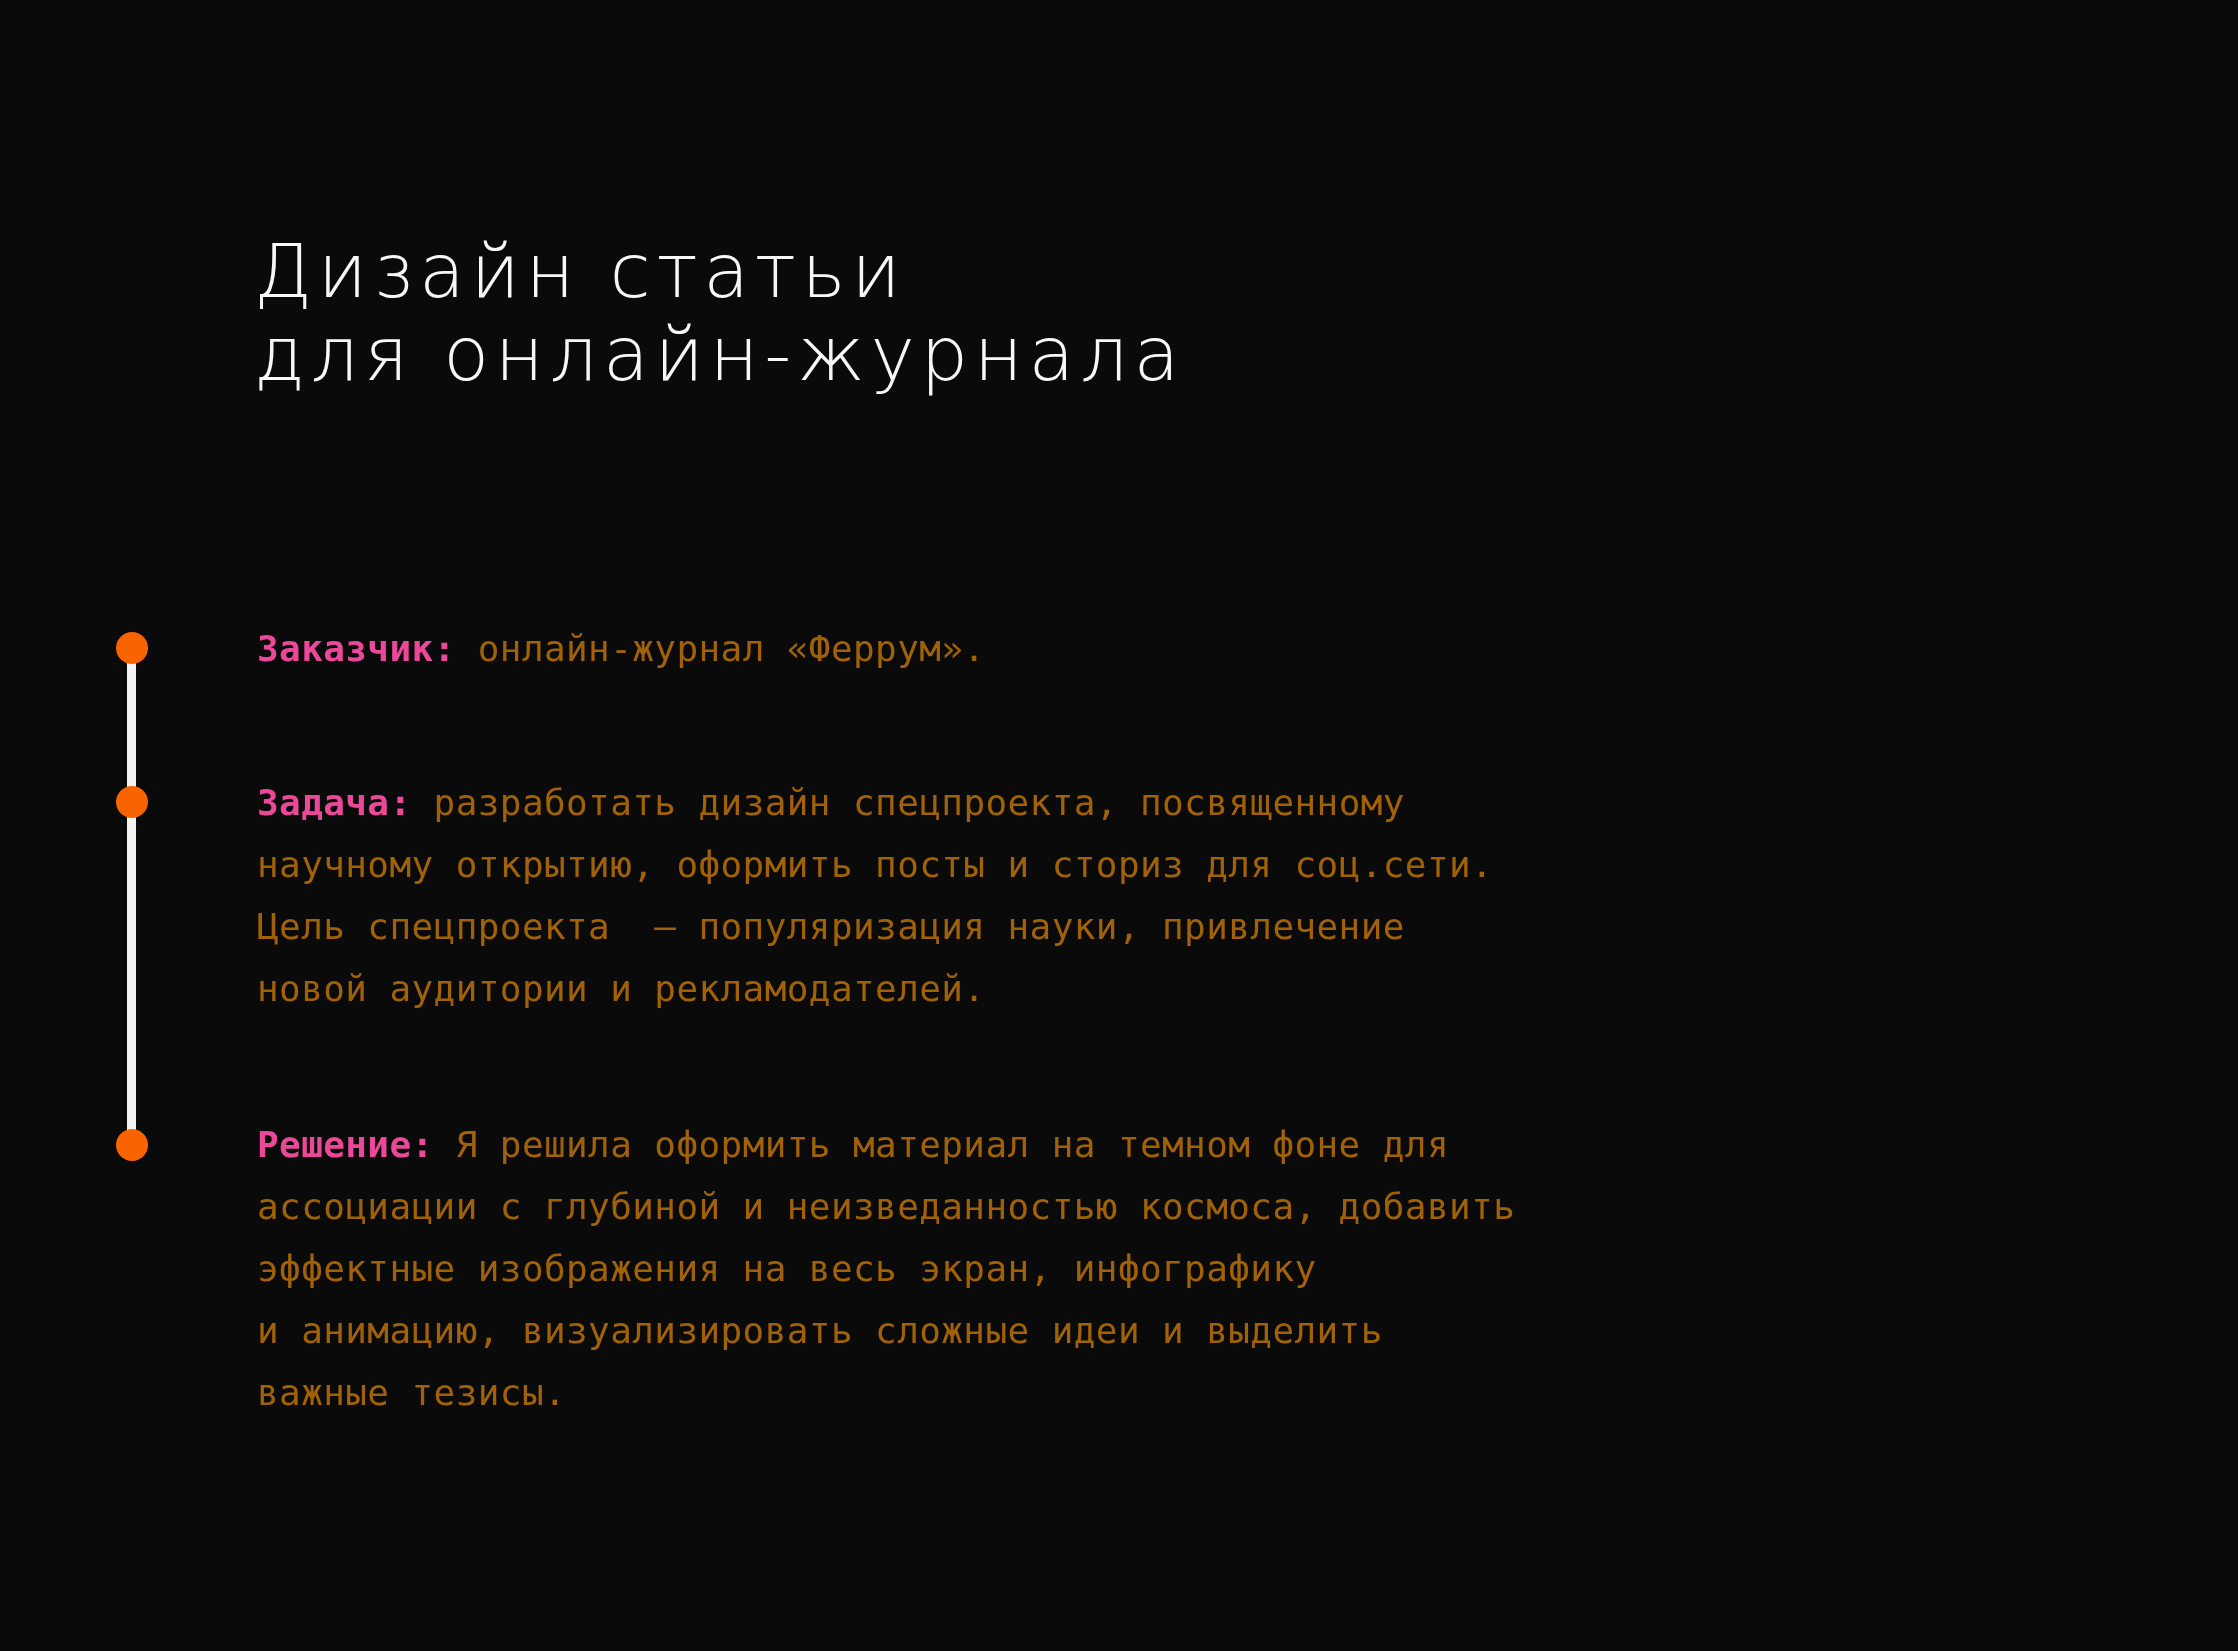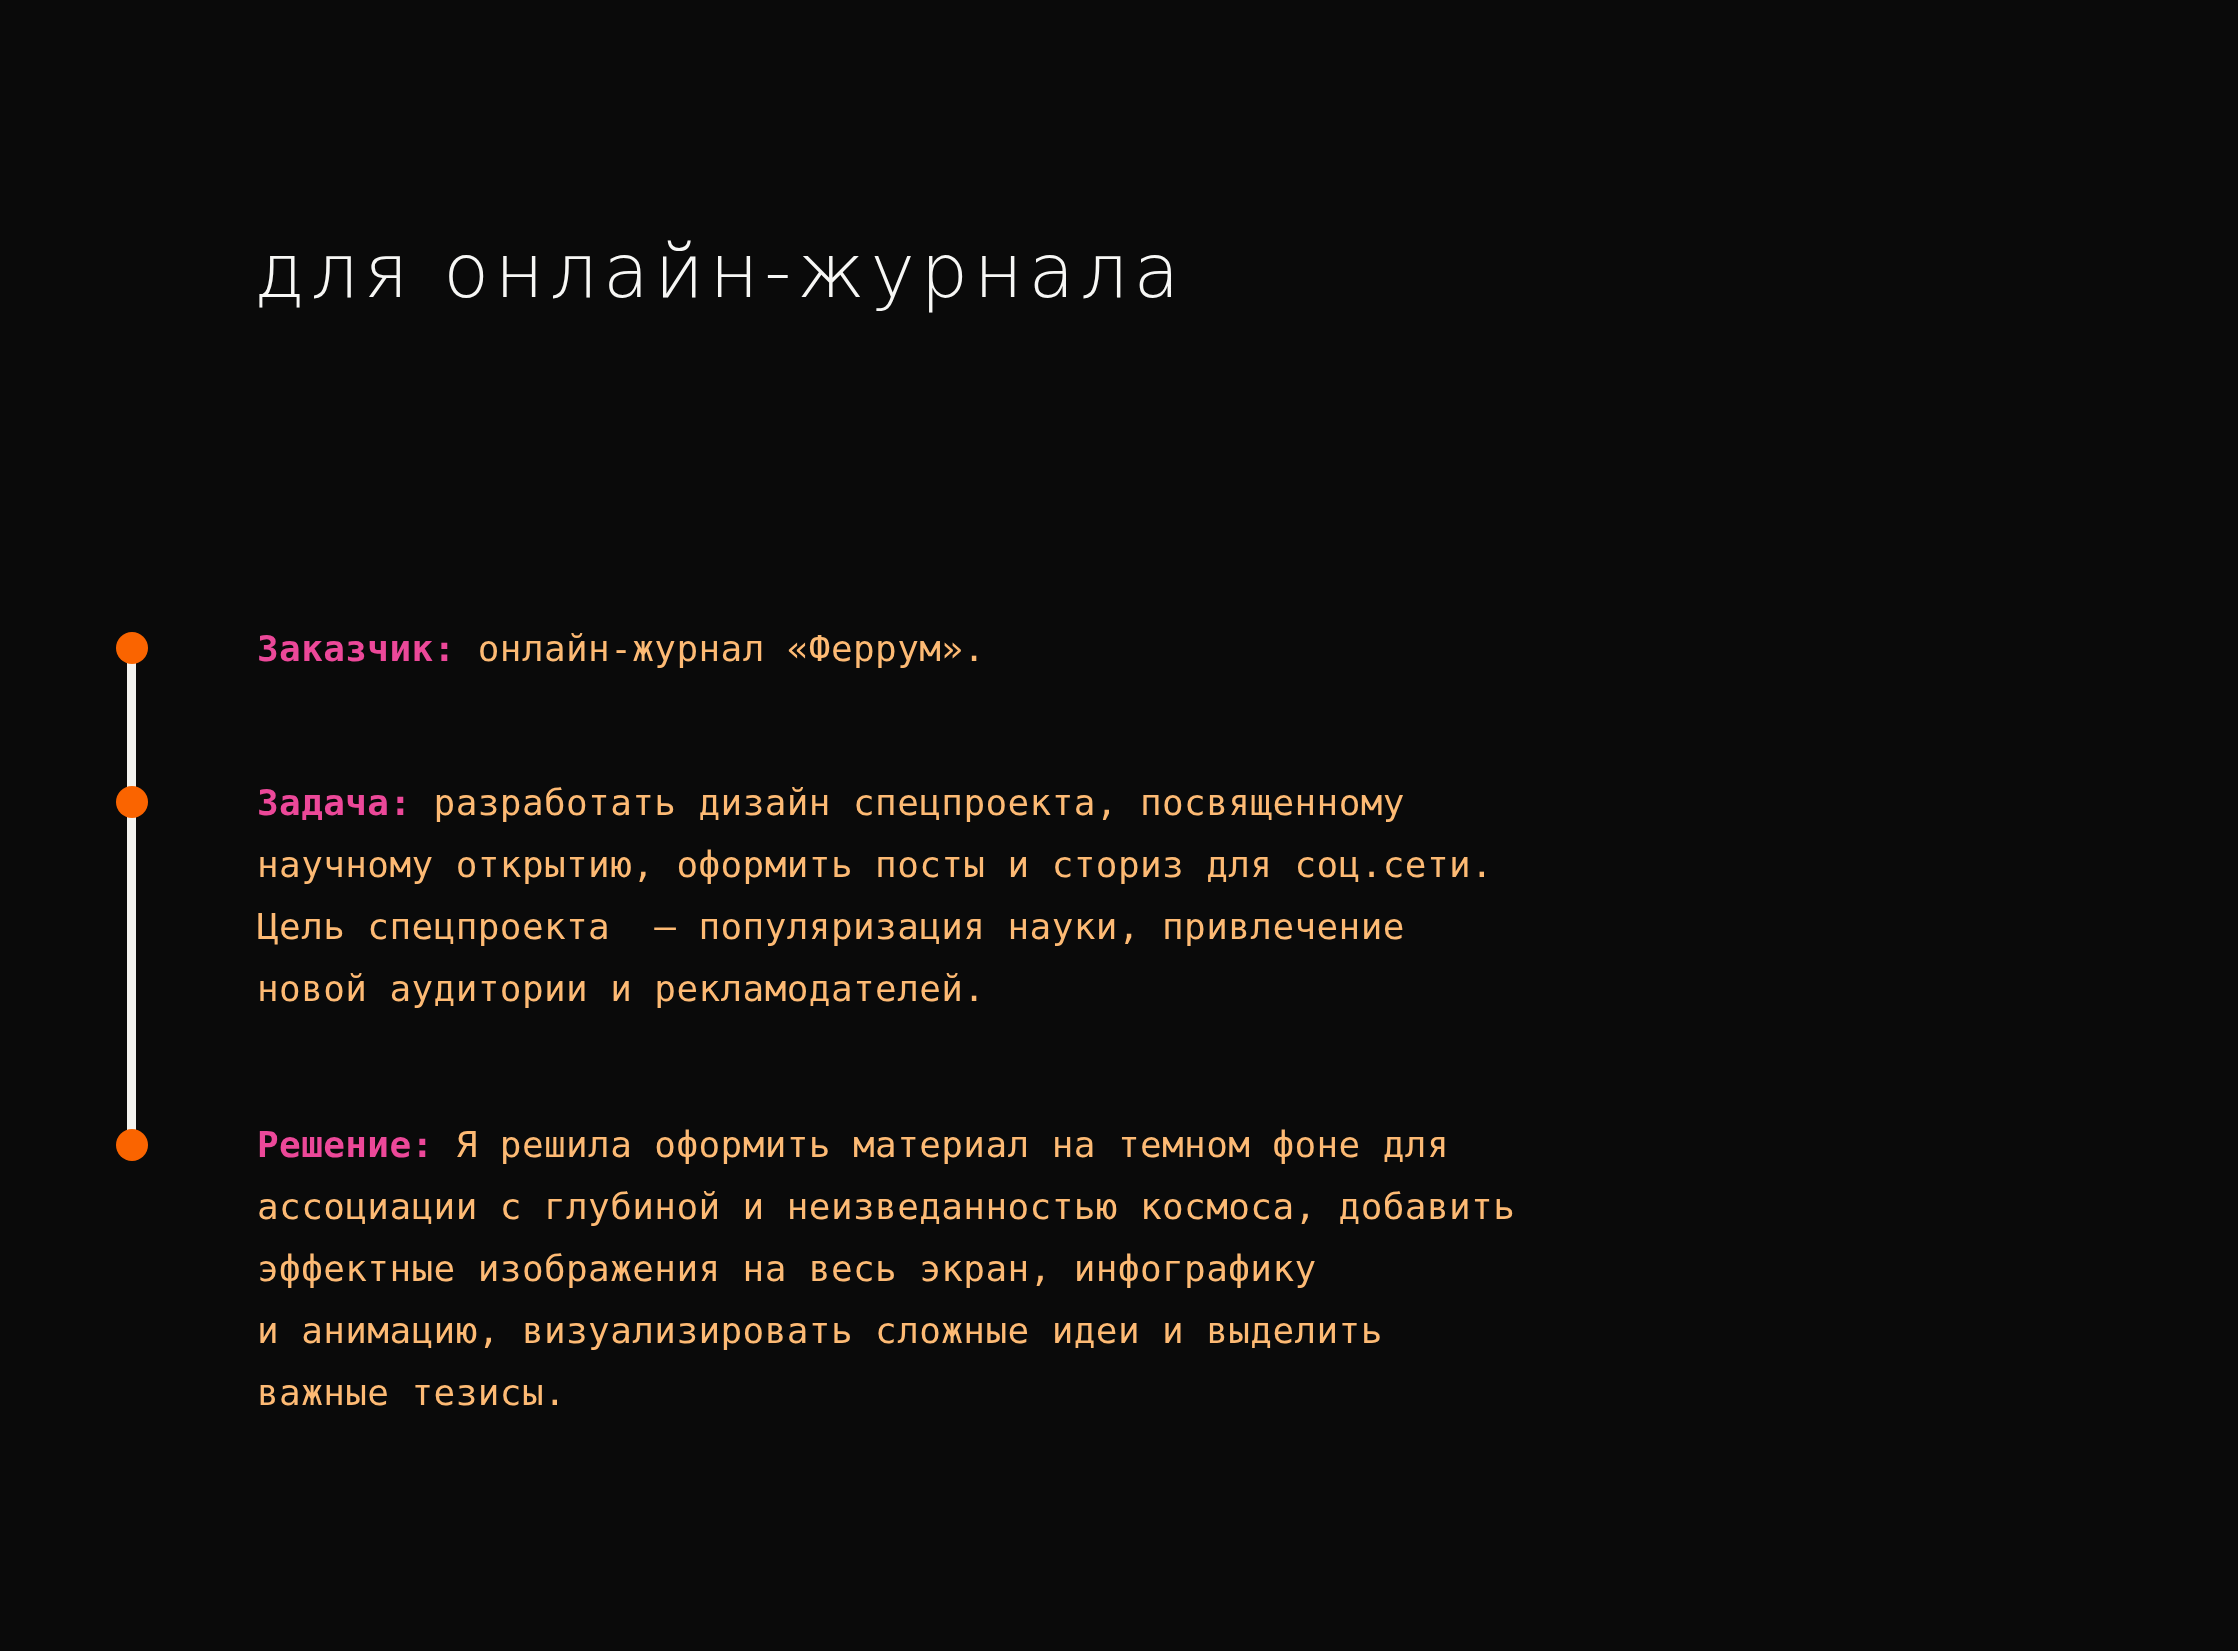--- a/index.html
+++ b/index.html
@@ -78,29 +78,30 @@
   }
   #para-1 { top: 618px; }
   #para-2 { top: 772px; }
   #para-3 { top: 1114px; }
 
   .para-label {
     color: #ec4899;
     font-weight: bold;
   }
   .para-text {
-    color: #fdba74;
+    color: #a16207;
   }
 </style>
 </head>
 <body>
 
 <div id="slide">
 
   <div id="title-block">
+    <div class="title-line">Дизайн статьи</div>
     <div class="title-line">для онлайн-журнала</div>
   </div>
 
   <div id="timeline">
     <div id="timeline-line"></div>
     <div class="timeline-dot" id="dot-1"></div>
     <div class="timeline-dot" id="dot-2"></div>
     <div class="timeline-dot" id="dot-3"></div>
   </div>
 

